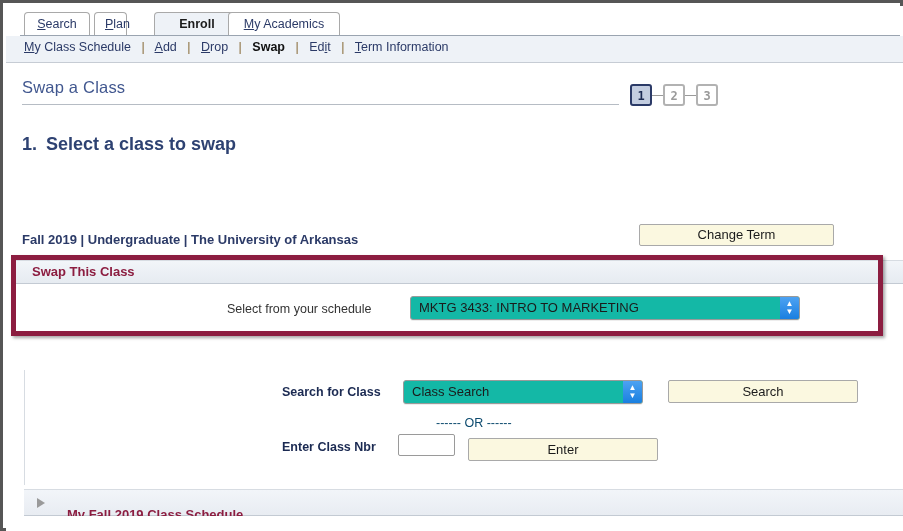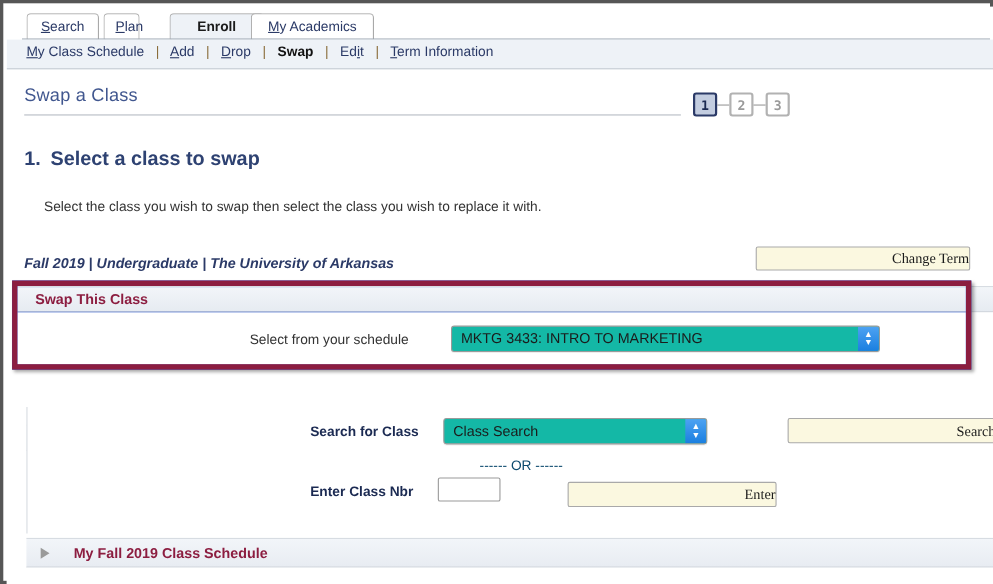--- a/index.html
+++ b/index.html
@@ -171,52 +171,50 @@
   }
 
   
   #term-line {
     position: absolute;
     left: 16px; top: 226px;
     font-size: 13px;
     font-weight: bold;
     color: #2b3a67;
     white-space: nowrap;
-    font-style: italic;
   }
   .btn {
     box-sizing: border-box;
     background: #fbf8e0;
     border: 1px solid #a9a9a9;
     border-radius: 2px;
     color: #1b1b1b;
-    font-family: Liberation Serif, serif;
-    font-size: 13px;
-    text-align: right;
+    font-family: Liberation Sans, sans-serif;
+    font-size: 13px;
+    text-align: center;
     cursor: pointer;
     padding: 0;
-    margin-left: 48px;
   }
   #change-term-button {
     position: absolute;
     left: 633px; top: 218px;
     width: 195px;
     height: 22px;
     line-height: 20px;
   }
 
   
   #swap-highlight {
     position: absolute;
     left: 5px; top: 249px;
     width: 872px;
     height: 81px;
     box-sizing: border-box;
     border: 5px solid #8c1d40;
-    background: #1d4ed8;
+    background: #4c1d95;
     box-shadow: 2px 2px 3px rgba(0,0,0,0.35);
   }
   .sec-header {
     box-sizing: border-box;
     height: 24px;
     background: linear-gradient(to bottom, #f2f5f9 0%, #e6ebf1 100%);
     border-bottom: 1px solid #c3cad3;
     border-top: 1px solid #d7dce2;
     color: #8c1d40;
     font-size: 13px;
@@ -378,21 +376,21 @@
   #schedule-arrow {
     position: absolute;
     left: 13px; top: 8px;
     width: 0; height: 0;
     border-left: 8px solid #9a9a9a;
     border-top: 5px solid transparent;
     border-bottom: 5px solid transparent;
   }
   #schedule-label {
     position: absolute;
-    left: 32px; top: 5px;
+    left: 32px; top: 17px;
     font-size: 13px;
     font-weight: bold;
     color: #8c1d40;
     white-space: nowrap;
     padding-left: 11px;
   }
   #bottom-strip {
     position: absolute;
     left: 18px; top: 510px;
     width: 879px;
@@ -437,21 +435,20 @@
       <div class="step-box done" style="left:0px;">1</div>
       <div class="step-conn" style="left:22px;"></div>
       <div class="step-box todo" style="left:33px;">2</div>
       <div class="step-conn" style="left:55px;"></div>
       <div class="step-box todo" style="left:66px;">3</div>
     </div>
 
     <div id="step-heading">
       <span class="num">1.</span><span>Select a class to swap</span>
     </div>
-    <div id="step-instruction">Select the class you wish to swap then select the class you wish to replace it with.</div>
 
     <div id="term-line">Fall 2019 | Undergraduate | The University of Arkansas</div>
     <button class="btn" id="change-term-button">Change Term</button>
 
     <div id="swap-header-right"></div>
     <div id="swap-body-right"></div>
 
     <div id="swap-highlight">
       <div class="sec-header" id="swap-section-header">Swap This Class</div>
       <div id="swap-section-body"></div>

